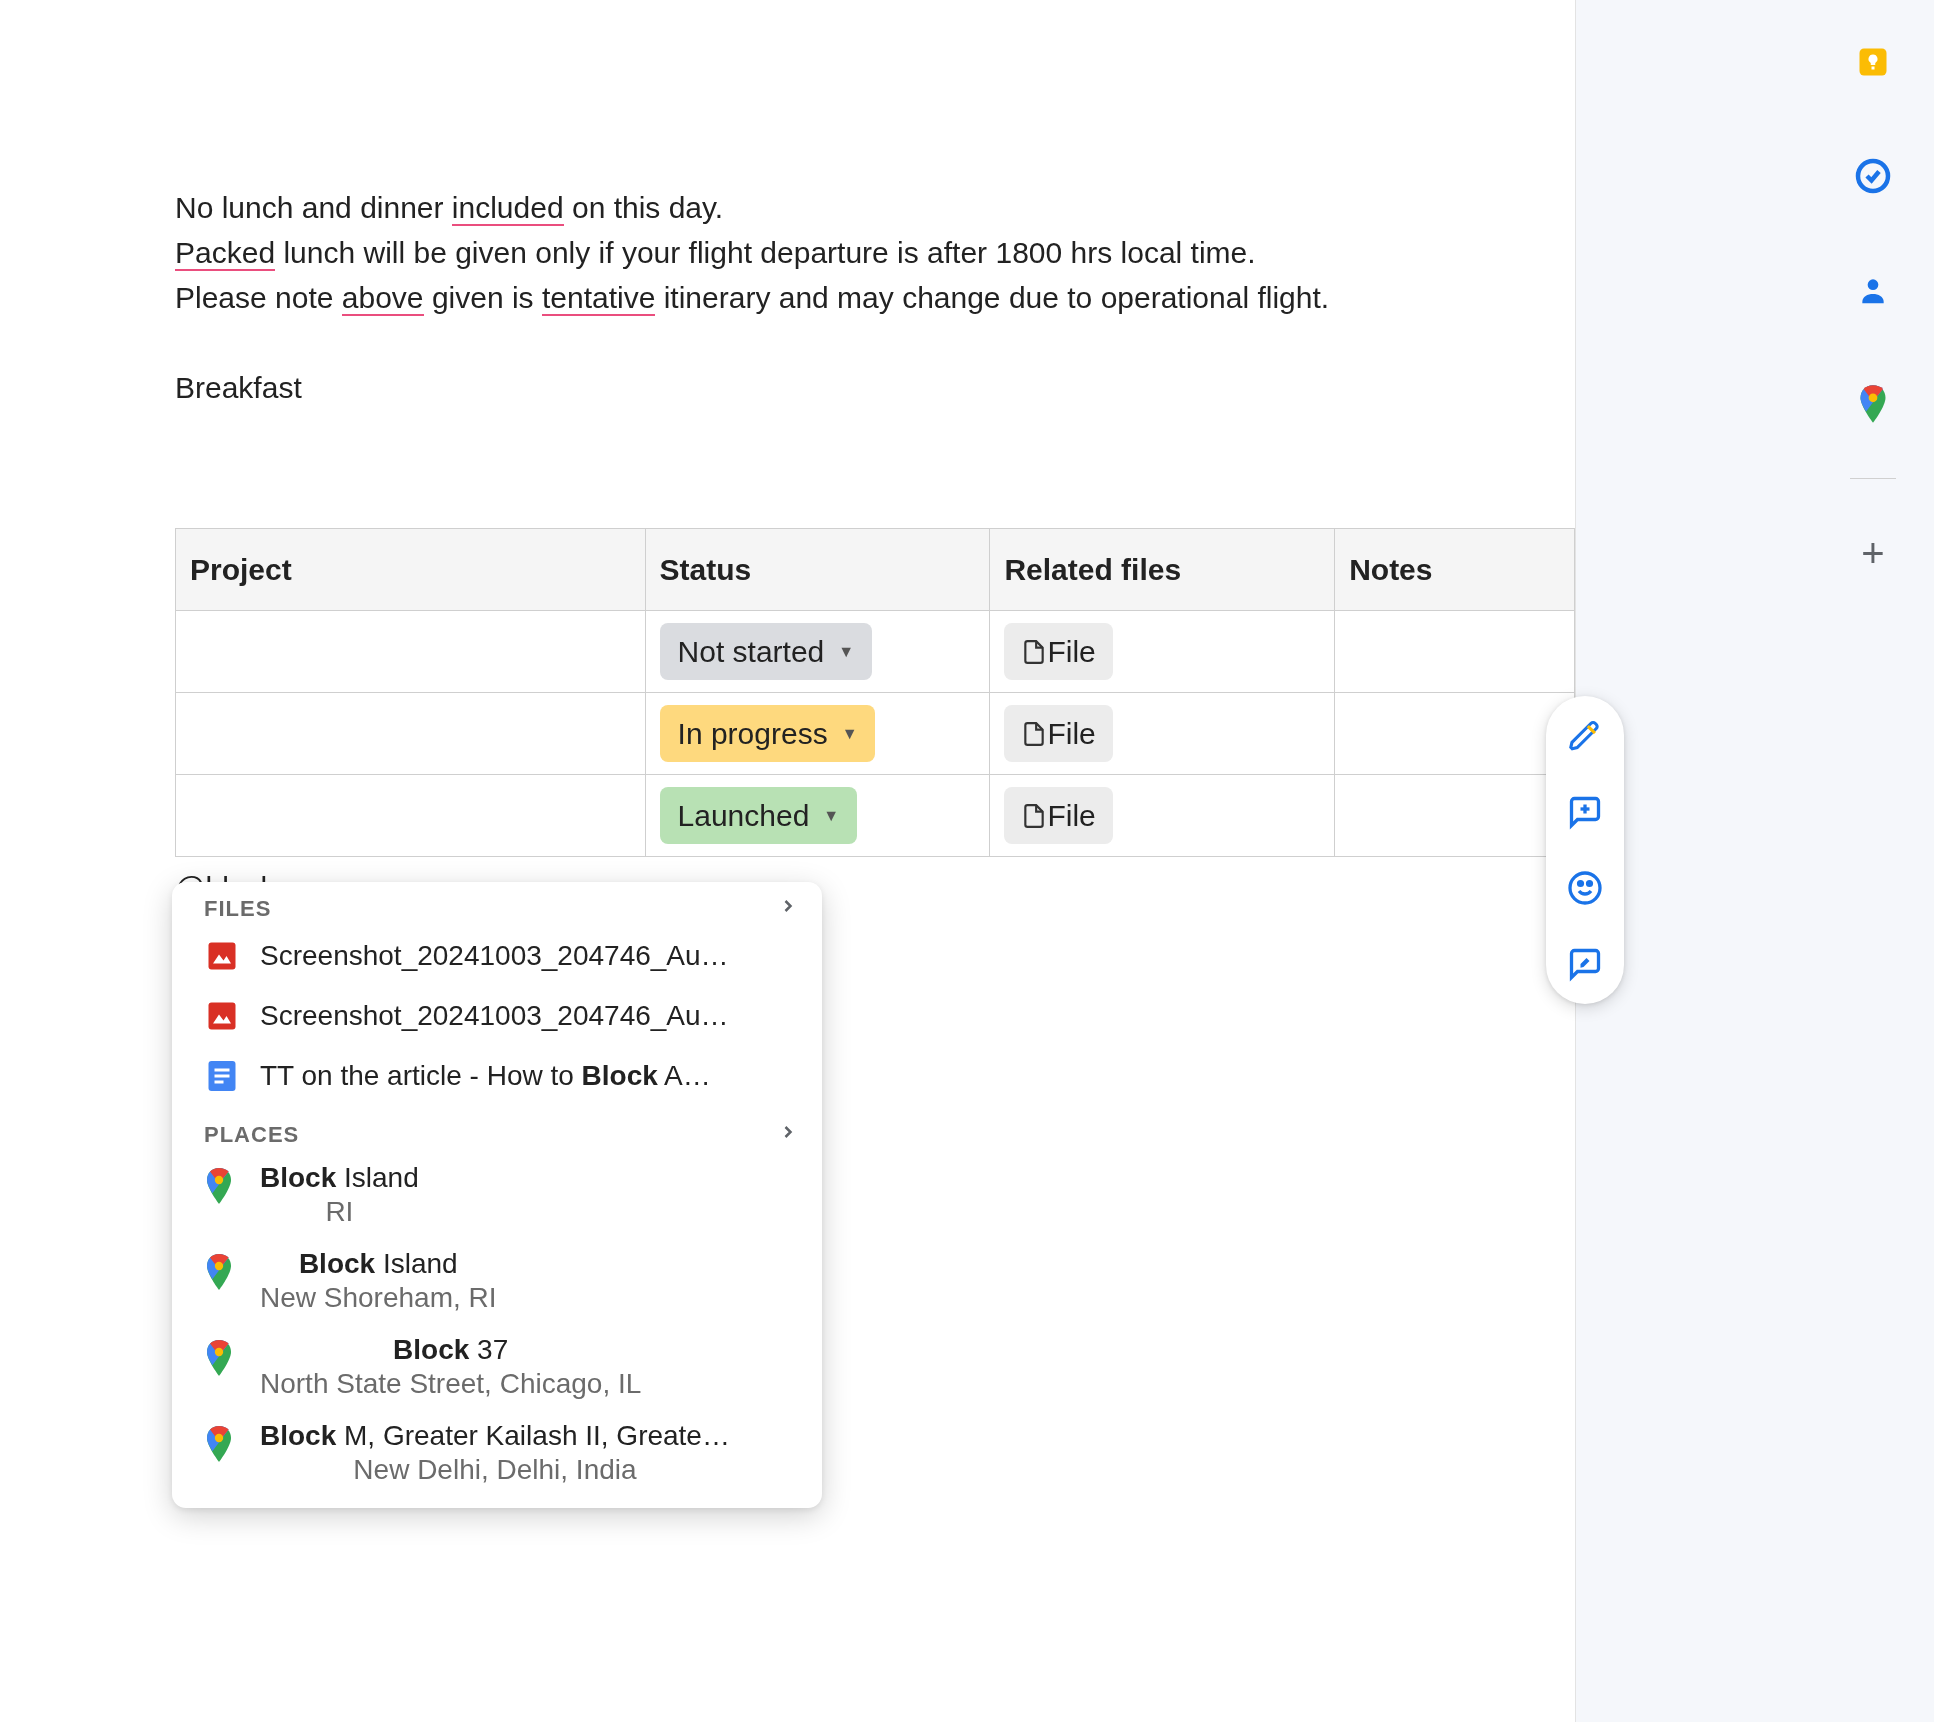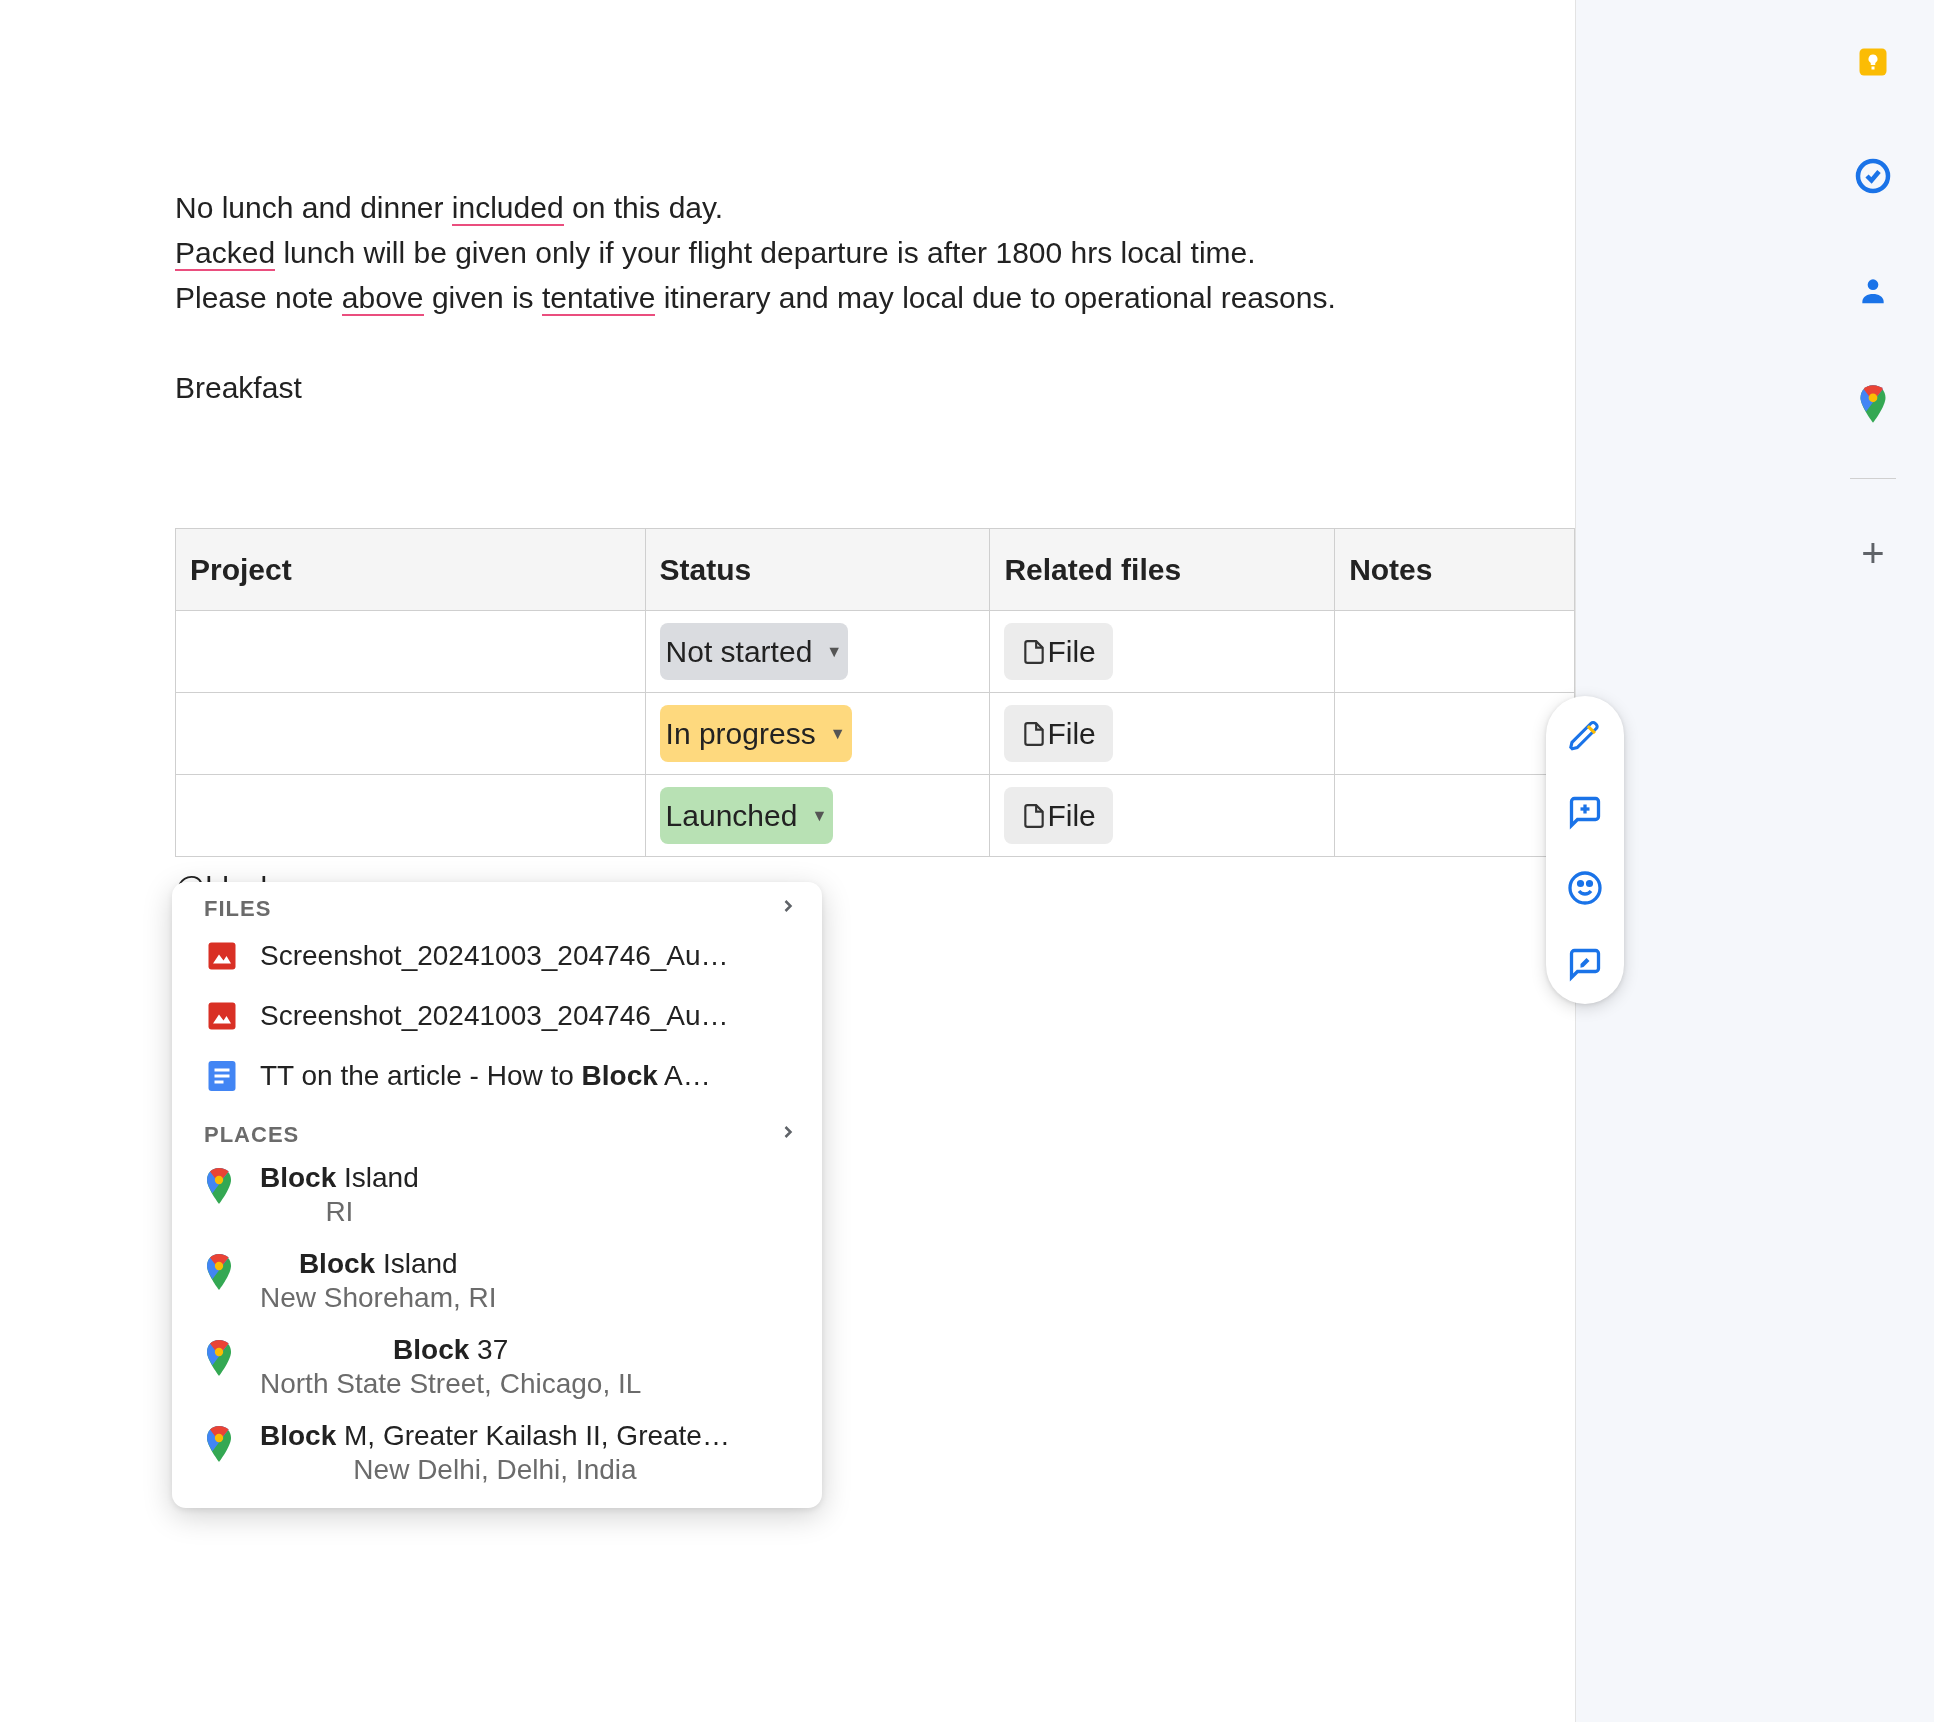--- a/index.html
+++ b/index.html
@@ -59,21 +59,21 @@
   }
   .col-project { width: 470px; }
   .col-status  { width: 345px; }
   .col-files   { width: 345px; }
   .col-notes   { width: 240px; }
   .status-chip {
     display: inline-flex;
     align-items: center;
     gap: 10px;
     border-radius: 8px;
-    padding: 6px 6px;
+    padding: 6px 18px;
     font-size: 30px;
     color: #222;
   }
   .chip-gray  { background: #dadce0; }
   .chip-yellow{ background: #fed97e; }
   .chip-green { background: #b8e1b4; }
   .chip-arrow { font-size: 16px; margin-left: 4px; color: #555; }
   .file-chip {
     display: inline-flex;
     align-items: center;
@@ -166,21 +166,21 @@
 <div class="right-panel-bg"></div>
 
 <div class="doc-content">
   <div>
     <span>No lunch and dinner </span><span class="spellcheck">included</span><span> on this day.</span>
   </div>
   <div>
     <span class="spellcheck">Packed</span><span> lunch will be given only if your flight departure is after 1800 hrs local time.</span>
   </div>
   <div>
-    <span>Please note </span><span class="spellcheck">above</span><span> given is </span><span class="spellcheck">tentative</span><span> itinerary and may local due to operational reasons.</span>
+    <span>Please note </span><span class="spellcheck">above</span><span> given is </span><span class="spellcheck">tentative</span><span> itinerary and may change due to operational flight.</span>
   </div>
   <div class="para-break"></div>
   <div>Breakfast</div>
 
   <table class="project-table">
     <thead>
       <tr>
         <th class="col-project">Project</th>
         <th class="col-status">Status</th>
         <th class="col-files">Related files</th>

